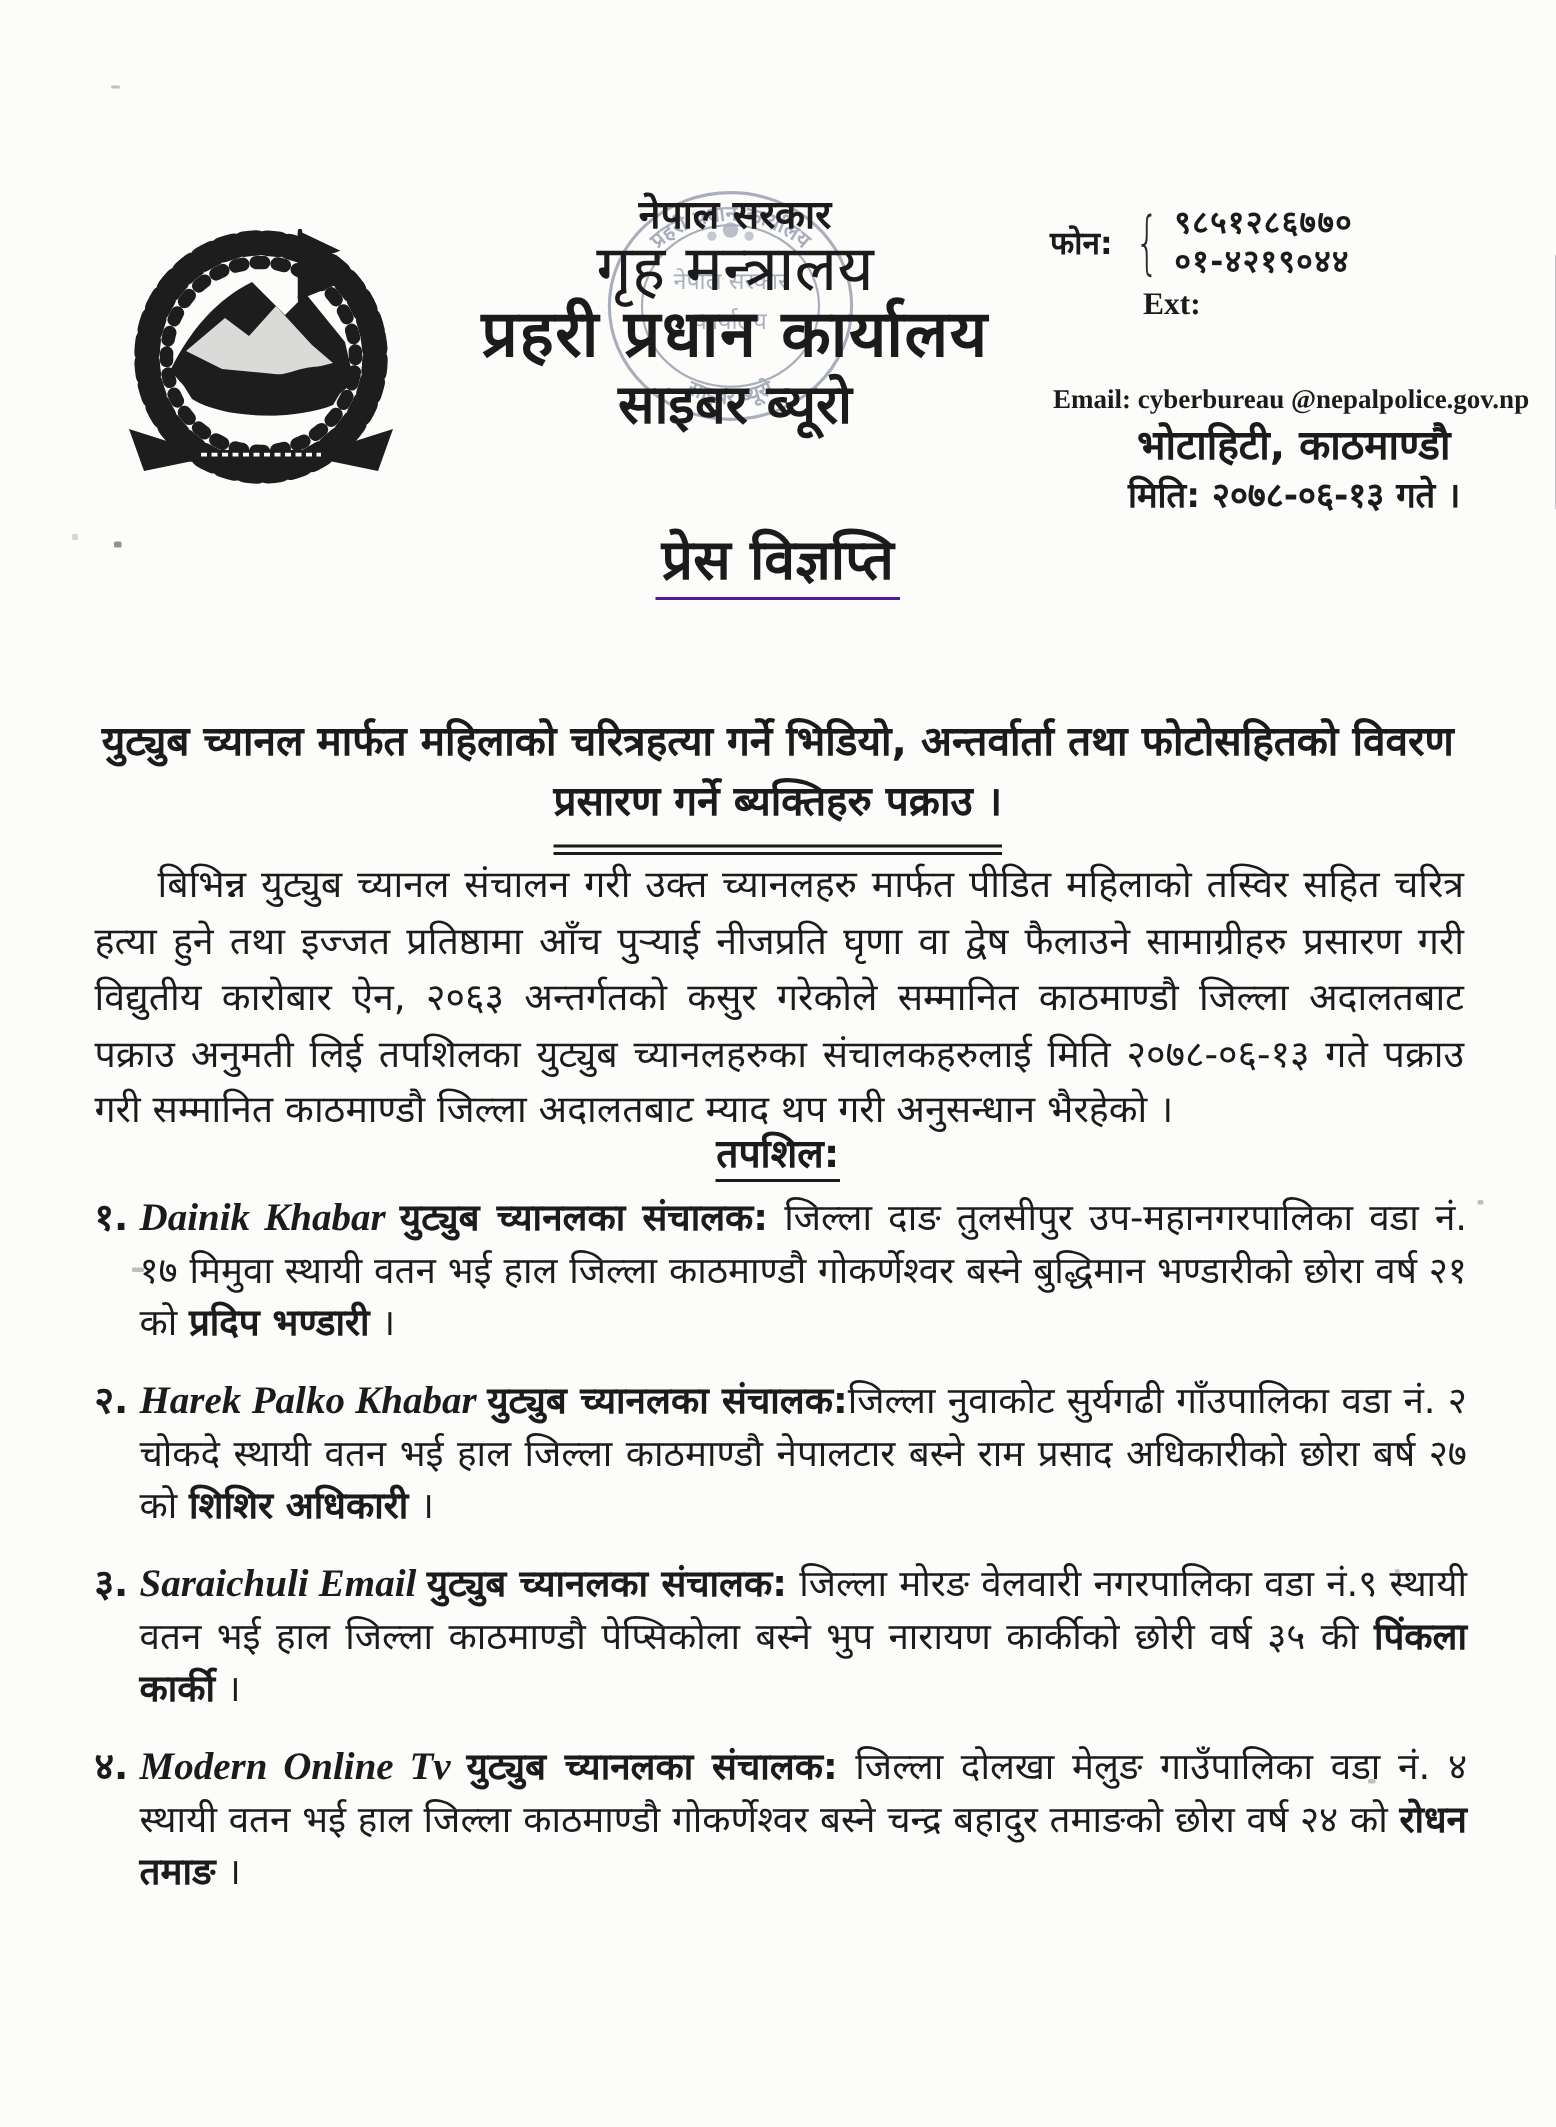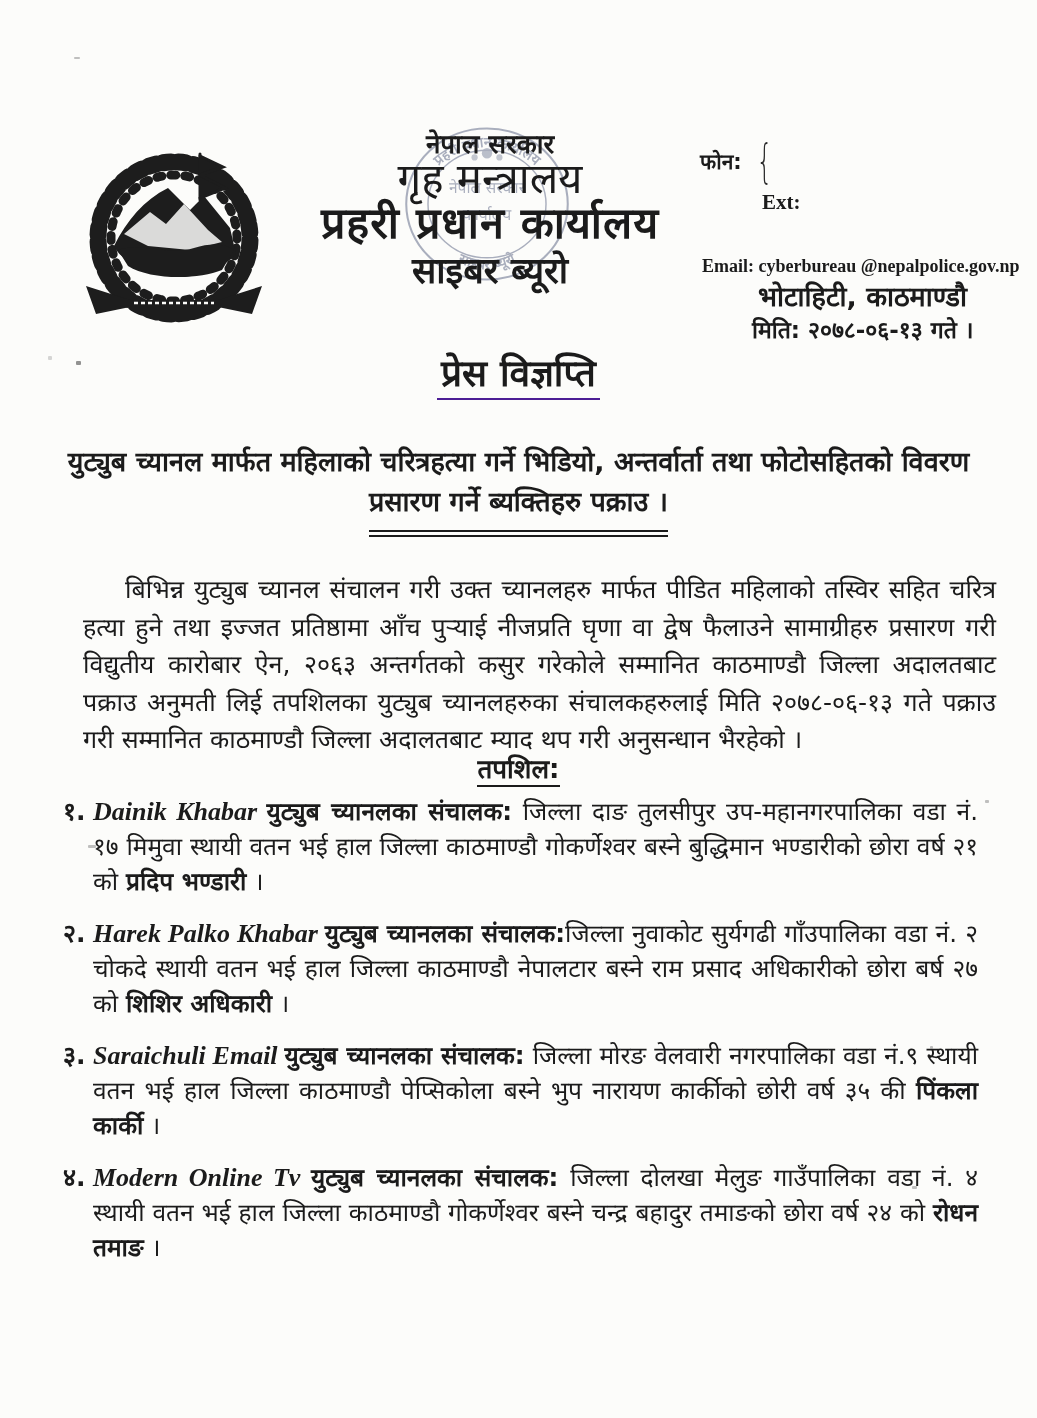--- a/index.html
+++ b/index.html
@@ -24,24 +24,24 @@
   .phone-label { font-size:21px; font-weight:bold; }
   .brace { font-size:46px; font-weight:200; margin:0 4px 0 8px; transform:scaleX(.55); color:#2a2a2a; }
   .phone-col { display:flex; flex-direction:column; font-size:21px; font-weight:bold; line-height:26px; letter-spacing:1px; }
   .ext { position:absolute; top:56px; left:62px; font-family:"Liberation Serif", serif; font-weight:bold; font-size:21px; }
   .email { position:absolute; top:122px; left:2px; font-family:"Liberation Serif", serif; font-weight:bold; font-size:18px; white-space:nowrap; }
   .address { position:absolute; top:143px; left:58px; font-size:27px; font-weight:bold; white-space:nowrap; }
   .dateline { position:absolute; top:179px; left:52px; font-size:23px; font-weight:bold; white-space:nowrap; }
   
   .press-title { position:absolute; top:346px; left:0; width:100%; text-align:center; z-index:2; }
   .press-title span { font-size:37px; font-weight:bold; border-bottom:2px solid #4c1d95; padding:0 4px 3px; }
-  .subject { position:absolute; top:442px; left:40px; width:957px; text-align:center; font-weight:bold; font-size:27px; line-height:40px; }
+  .subject { position:absolute; top:475px; left:40px; width:957px; text-align:center; font-weight:bold; font-size:27px; line-height:40px; }
   .subject .l2 span { border-bottom:7px double #1b1b1b; padding-bottom:13px; }
   
-  .body-para { position:absolute; top:571px; left:63px; width:913px; font-size:25px; line-height:37.5px; text-align:justify; text-indent:42px;margin-left:20px; }
+  .body-para { position:absolute; top:571px; left:63px; width:913px; font-size:25px; line-height:37.5px; text-align:justify; text-indent:42px; }
   .list-heading { position:absolute; top:750px; left:0; width:100%; text-align:center; }
   .list-heading span { font-size:26px; font-weight:bold; border-bottom:2px solid #1b1b1b; padding-bottom:1px;margin-top:48px; }
   .list { position:absolute; top:794px; left:63px; width:915px; }
   .list-item { display:flex; margin-bottom:17px; }
   .num { width:30px; flex:0 0 30px; font-size:25px; font-weight:bold; line-height:35px; }
   .item-text { flex:1; font-size:24.5px; line-height:35px; text-align:justify; }
   .ch { font-family:"Liberation Serif", serif; font-weight:bold; font-style:italic; font-size:26px; }
   .lbl { font-weight:bold; }
   .person { font-weight:bold; }
   
@@ -104,20 +104,24 @@
     <div class="org-l1">नेपाल सरकार</div>
     <div class="org-l2">गृह मन्त्रालय</div>
     <div class="org-l3">प्रहरी प्रधान कार्यालय</div>
     <div class="org-l4">साइबर ब्यूरो</div>
   </div>
 
   <div class="contact">
     <div class="phone-row">
       <span class="phone-label">फोन:</span>
       <span class="brace">{</span>
+      <span class="phone-col">
+        <span>९८५१२८६७७०</span>
+        <span>०१-४२१९०४४</span>
+      </span>
     </div>
     <div class="ext">Ext:</div>
     <div class="email">Email: cyberbureau @nepalpolice.gov.np</div>
     <div class="address">भोटाहिटी, काठमाण्डौ</div>
     <div class="dateline">मिति: २०७८-०६-१३ गते ।</div>
   </div>
 
   <div class="press-title">
     <span>प्रेस विज्ञप्ति</span>
   </div>

